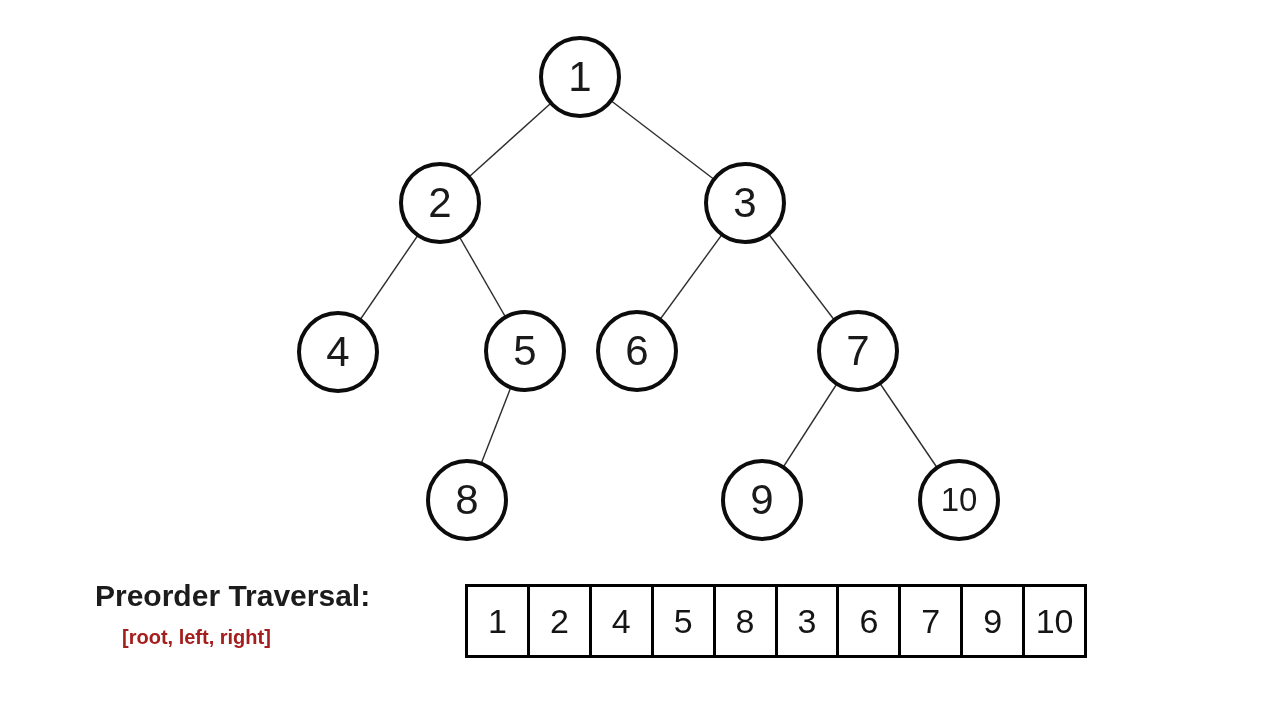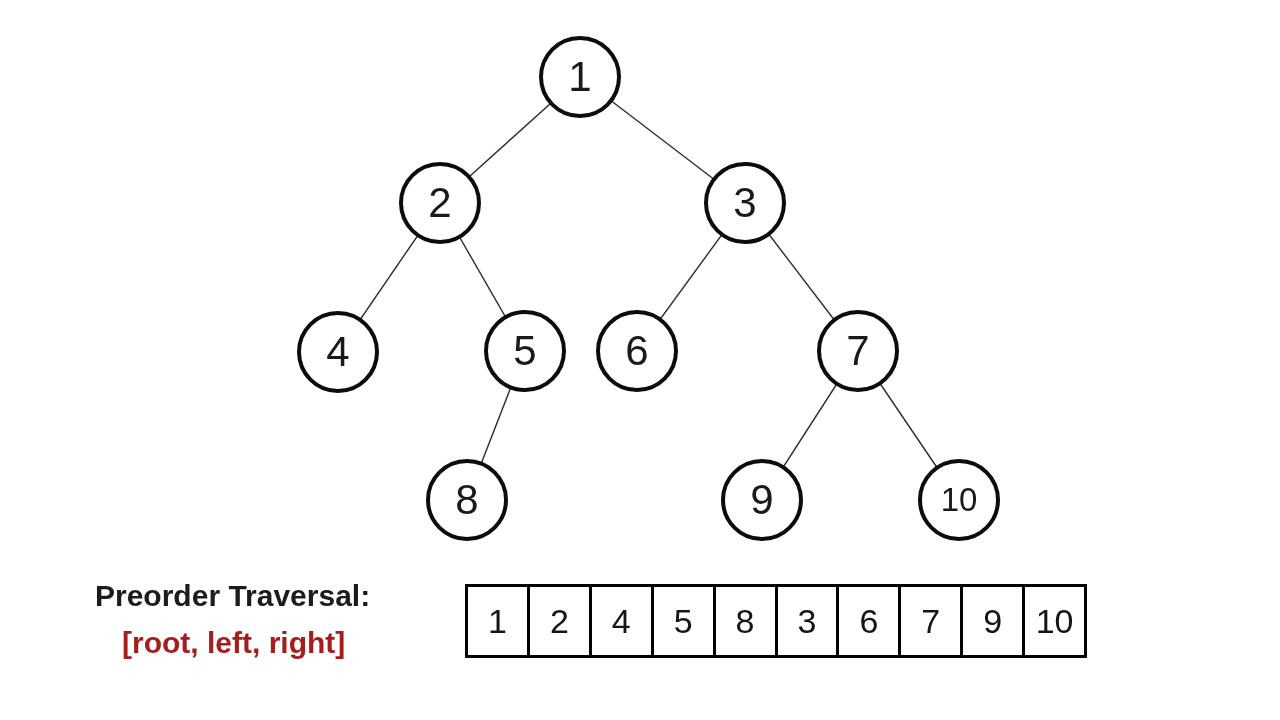--- a/index.html
+++ b/index.html
@@ -58,21 +58,21 @@
     font-size: 30px;
     font-weight: bold;
     color: #1c1c1c;
     line-height: 1.1;
     z-index: 2;
   }
   .traversal-note {
     position: absolute;
     left: 122px;
     top: 626px;
-    font-size: 30px;
+    font-size: 20px;
     font-weight: bold;
     color: #a51e1e;
     line-height: 1.1;
     z-index: 2;
   }
   .result-array {
     position: absolute;
     left: 465px;
     top: 584px;
     width: 622px;

